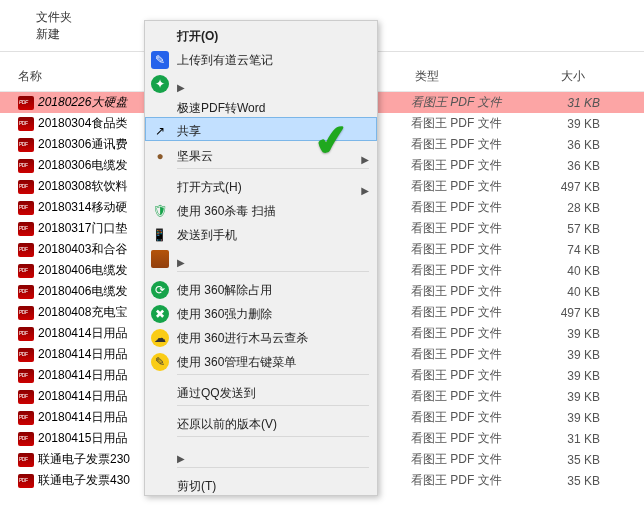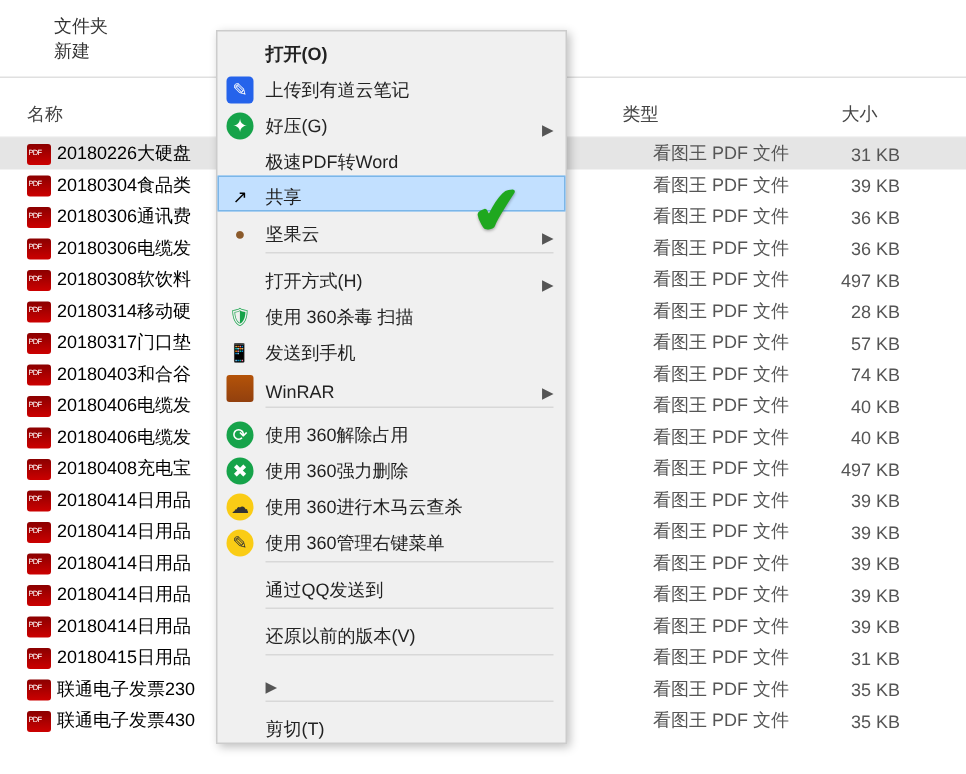--- a/index.html
+++ b/index.html
@@ -7,26 +7,26 @@
 .toolbar { height: 52px; border-bottom: 1px solid #e0e0e0; padding: 6px 36px; display: flex; flex-direction: column; justify-content: center; }
 .toolbar .row { display: flex; gap: 40px; }
 .toolbar .label { color: #333; }
 .header-row { display: flex; padding: 6px 0; border-bottom: 1px solid #e8e8e8; color: #444; margin-top: 10px; }
 .col-name { width: 300px; padding-left: 18px; }
 .col-date { width: 115px; }
 .col-type { width: 115px; }
 .col-size { flex: 1; text-align: center; padding-right: 28px; }
 .file-list { }
 .file-row { display: flex; align-items: center; height: 21px; padding: 0; }
-.file-row.selected { background: #e5e5e5; }
+.file-row.selected { background: #fca5a5; font-style: italic; }
 .file-row .icon { width: 16px; height: 14px; margin: 0 4px 0 18px; background: linear-gradient(#8b0000,#c00); border-radius: 2px; position: relative; }
 .file-row .icon::after { content:"PDF"; position:absolute; font-size:5px; color:#fff; left:1px; top:3px; letter-spacing:-0.5px; }
 .file-row .name { width: 258px; white-space: nowrap; overflow: hidden; }
 .file-row .date { width: 115px; color: #555; }
-.file-row .type { width: 115px; color: #555; text-align: right; }
+.file-row .type { width: 115px; color: #555; }
 .file-row .size { flex:1; text-align: right; padding-right: 44px; color: #555; }
 
 .context-menu { position: absolute; left: 144px; top: 20px; width: 234px; background: #f0f0f0; border: 1px solid #ccc; box-shadow: 2px 2px 6px rgba(0,0,0,0.25); z-index: 10; }
 .menu-item { display: flex; align-items: flex-end; height: 24px; padding: 0 8px 0 6px; position: relative; }
 .menu-item.highlight { background: #c2e0ff; border: 1px solid #7bb6e8; height: 24px; padding: 0 7px 0 5px;}
 .menu-item .mi-icon { width: 18px; height: 18px; margin-right: 8px; display:flex; align-items:center; justify-content:center; font-size:12px; }
 .menu-item .mi-label { flex: 1; color: #222; }
 .menu-item .mi-arrow { color: #555; font-size: 10px; }
 .menu-sep { height: 1px; background: #d8d8d8; margin: 3px 8px 3px 32px; }
 
@@ -199,21 +199,20 @@
   <div class="menu-item">
       <span class="mi-icon"></span>
       <span class="mi-label" style="font-weight:bold">打开(O)</span>
     </div>
   <div class="menu-item">
       <span class="mi-icon ic-blue">✎</span>
       <span class="mi-label">上传到有道云笔记</span>
     </div>
   <div class="menu-item">
       <span class="mi-icon ic-green">✦</span>
-      <span class="mi-label">好压(G)</span>
       <span class="mi-arrow">▶</span>
     </div>
   <div class="menu-item">
       <span class="mi-icon"></span>
       <span class="mi-label">极速PDF转Word</span>
     </div>
   <div class="menu-item highlight">
       <span class="mi-icon">↗</span>
       <span class="mi-label">共享</span>
     </div>
@@ -231,21 +230,20 @@
   <div class="menu-item">
       <span class="mi-icon ic-shield">🛡</span>
       <span class="mi-label">使用 360杀毒 扫描</span>
     </div>
   <div class="menu-item">
       <span class="mi-icon ic-phone">📱</span>
       <span class="mi-label">发送到手机</span>
     </div>
   <div class="menu-item">
       <span class="mi-icon ic-rar"></span>
-      <span class="mi-label">WinRAR</span>
       <span class="mi-arrow">▶</span>
     </div>
   <div class="menu-sep"></div>
   <div class="menu-item">
       <span class="mi-icon ic-green">⟳</span>
       <span class="mi-label">使用 360解除占用</span>
     </div>
   <div class="menu-item">
       <span class="mi-icon ic-green">✖</span>
       <span class="mi-label">使用 360强力删除</span>

